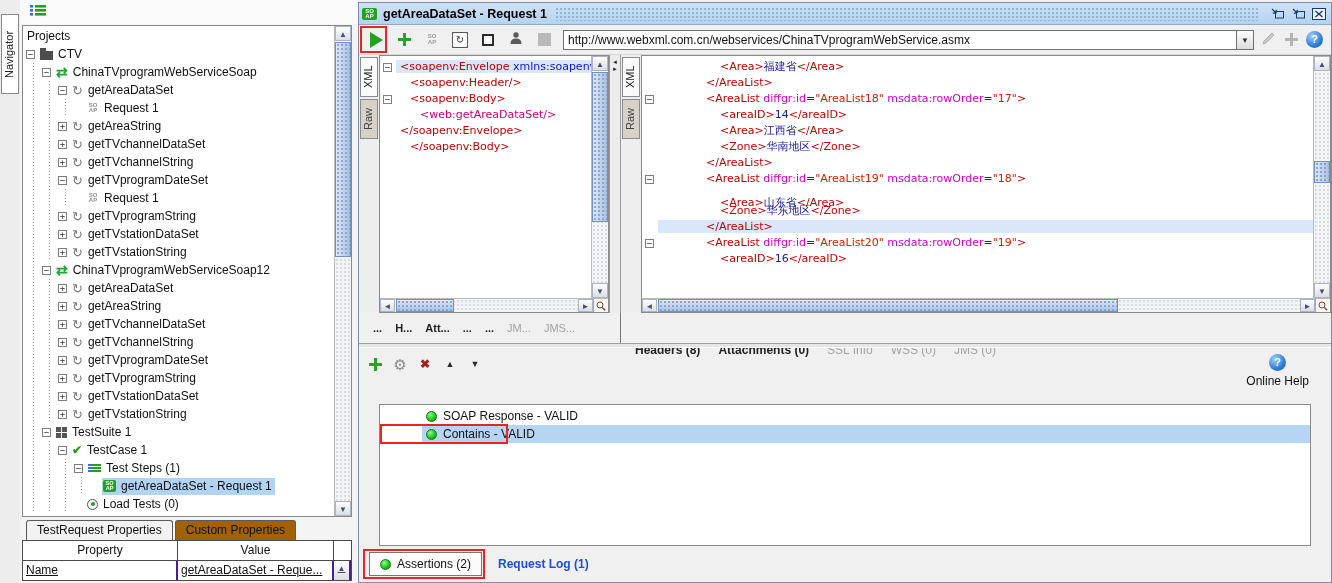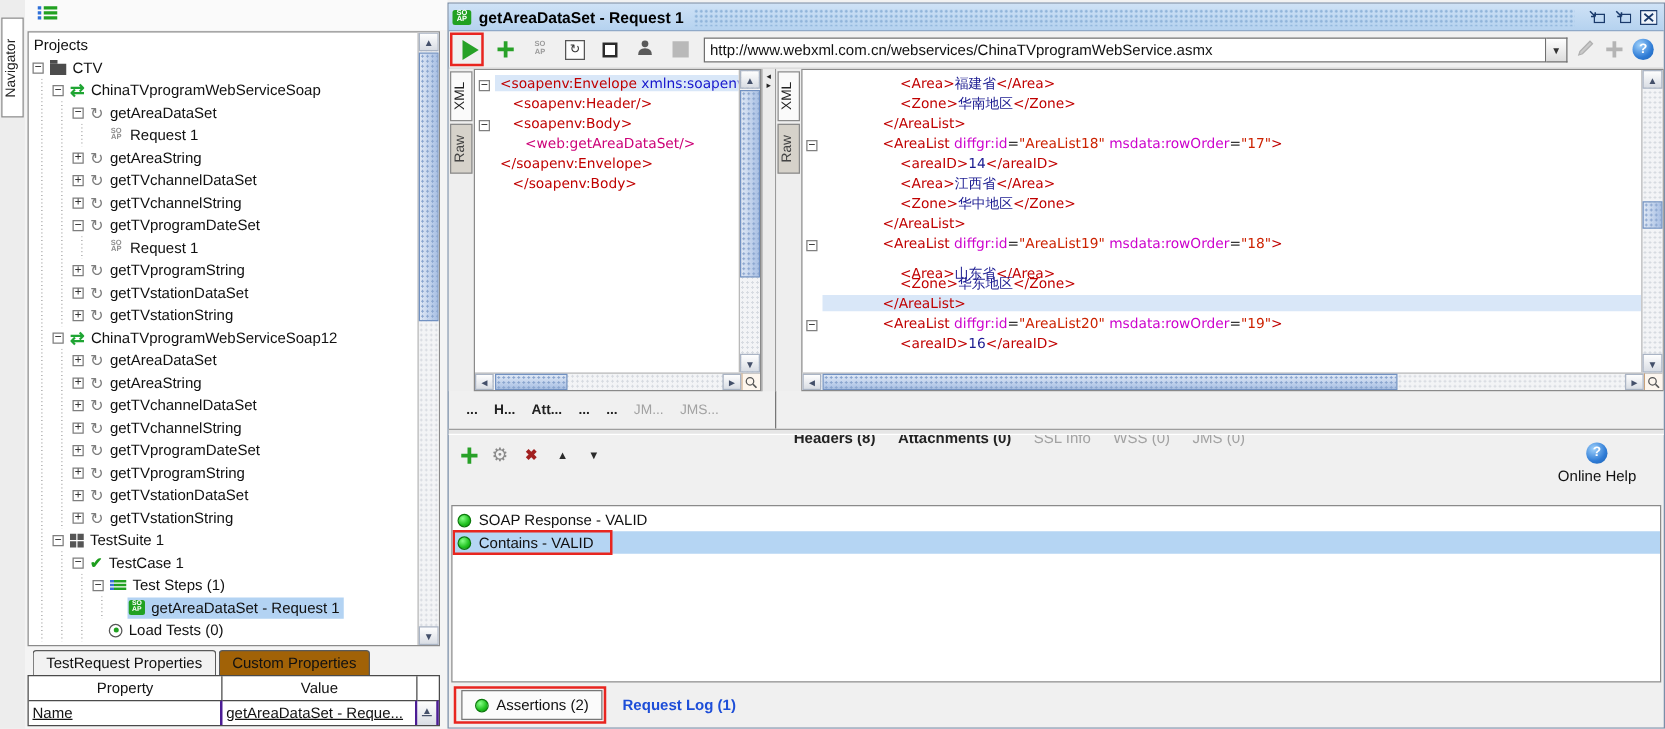--- a/index.html
+++ b/index.html
@@ -163,21 +163,21 @@
   #assert-toolbar{ height:56px; flex:none; position:relative; }
   #assert-icons{ display:flex; align-items:center; gap:9px; padding:8px 0 0 8px; }
   .aico{ display:flex; align-items:center; justify-content:center; width:16px; height:16px; }
   .gear{ color:#8a8a8a; font-size:15px; line-height:15px; }
   .redx{ color:#a22020; font-weight:bold; font-size:12px; }
   .updown{ color:#2b2b2b; font-size:9px; }
   #help-box{ position:absolute; right:22px; top:6px; text-align:center; }
   #help-box .ic-help{ display:inline-block; }
   #help-label{ display:block; font-size:12px; color:#111; margin-top:3px; }
 
-  #assert-list{ flex:1; margin:0 2px; background:#fff; border:1px solid #8a8a8a; position:relative; padding-top:2px; overflow:hidden; }
+  #assert-list{ flex:1; margin:0 20px; background:#fff; border:1px solid #8a8a8a; position:relative; padding-top:2px; overflow:hidden;padding-left:42px; }
   .arow{ height:18px; display:flex; align-items:center; padding-left:4px; }
   .arow.sel{ background:#b5d5f3; }
   .adot{ width:11px; height:11px; border-radius:50%; border:1px solid #0c7a0c; flex:none; margin-right:6px;
     background:radial-gradient(circle at 35% 30%,#86ff86,#1fc11f 60%,#0f930f); }
   .alabel{ font-size:12px; color:#111; white-space:nowrap; }
 
   
   #bottom-tabs{ height:36px; flex:none; display:flex; align-items:center; position:relative; padding-left:10px; }
   .btab{ display:inline-flex; align-items:center; gap:6px; border:1px solid #777; background:#fbfbfb;
     padding:4px 10px; font-size:12px; color:#111; }
@@ -621,41 +621,37 @@
           </div>
         <div class="edbody">
           <div class="edmain">
             <div class="lines" id="res-lines">
                 <div class="xline">
                   <span class="gut"></span>
                   <span class="code" style="padding-left: 62px;"><span class="tk-t">&lt;Area&gt;</span><span class="tk-c">福建省</span><span class="tk-t">&lt;/Area&gt;</span></span>
                 </div>
                 <div class="xline">
                   <span class="gut"></span>
-                  <span class="code" style="padding-left: 62px;"><span class="tk-t">&lt;Zone&gt;</span><span class="tk-c">华南地区</span><span class="tk-t">&lt;/Zone&gt;</span></span>
-                </div>
-                <div class="xline">
-                  <span class="gut"></span>
                   <span class="code" style="padding-left: 48px;"><span class="tk-t">&lt;/AreaList&gt;</span></span>
                 </div>
                 <div class="xline">
                   <span class="gut"><span class="fbox">−</span></span>
                   <span class="code" style="padding-left: 48px;"><span class="tk-t">&lt;AreaList </span><span class="tk-am">diffgr:id</span><span class="tk-p">=</span><span class="tk-v">"AreaList18"</span><span class="tk-p"> </span><span class="tk-am">msdata:rowOrder</span><span class="tk-p">=</span><span class="tk-v">"17"</span><span class="tk-t">&gt;</span></span>
                 </div>
                 <div class="xline">
                   <span class="gut"></span>
                   <span class="code" style="padding-left: 62px;"><span class="tk-t">&lt;areaID&gt;</span><span class="tk-c">14</span><span class="tk-t">&lt;/areaID&gt;</span></span>
                 </div>
                 <div class="xline">
                   <span class="gut"></span>
                   <span class="code" style="padding-left: 62px;"><span class="tk-t">&lt;Area&gt;</span><span class="tk-c">江西省</span><span class="tk-t">&lt;/Area&gt;</span></span>
                 </div>
                 <div class="xline">
                   <span class="gut"></span>
-                  <span class="code" style="padding-left: 62px;"><span class="tk-t">&lt;Zone&gt;</span><span class="tk-c">华中地区</span><span class="tk-t">&lt;/Zone&gt;</span></span>
+                  <span class="code" style="padding-left: 62px;"><span class="tk-t">&lt;Zone&gt;</span><span class="tk-c">华南地区</span><span class="tk-t">&lt;/Zone&gt;</span></span>
                 </div>
                 <div class="xline">
                   <span class="gut"></span>
                   <span class="code" style="padding-left: 48px;"><span class="tk-t">&lt;/AreaList&gt;</span></span>
                 </div>
                 <div class="xline">
                   <span class="gut"><span class="fbox">−</span></span>
                   <span class="code" style="padding-left: 48px;"><span class="tk-t">&lt;AreaList </span><span class="tk-am">diffgr:id</span><span class="tk-p">=</span><span class="tk-v">"AreaList19"</span><span class="tk-p"> </span><span class="tk-am">msdata:rowOrder</span><span class="tk-p">=</span><span class="tk-v">"18"</span><span class="tk-t">&gt;</span></span>
                 </div>
                 <div class="xline">

